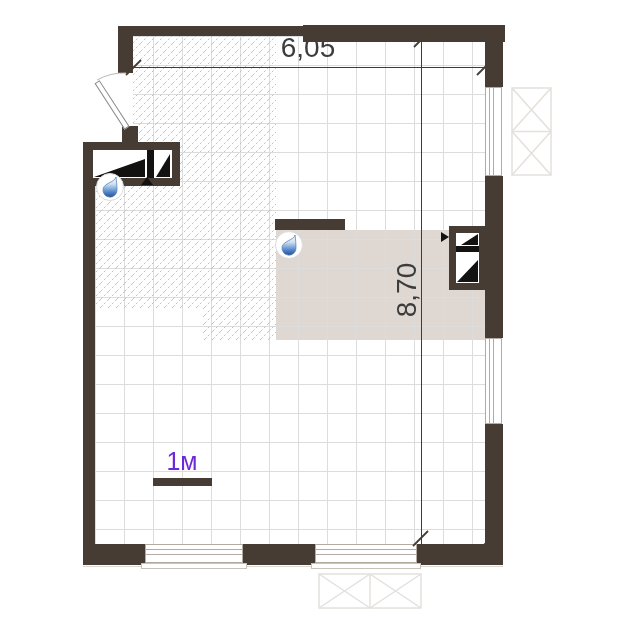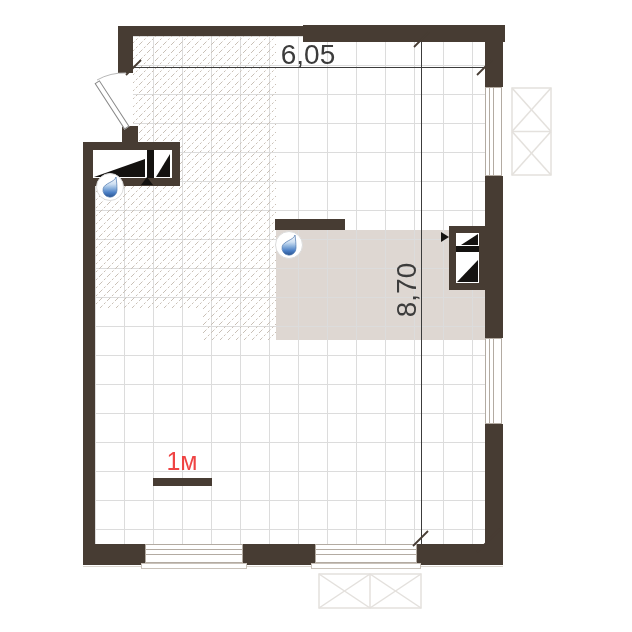--- a/index.html
+++ b/index.html
@@ -28,21 +28,21 @@
   .window{background:#ffffff;border:1px solid var(--winframe);box-sizing:border-box;z-index:12;}
   .win-v{background-image:linear-gradient(90deg, transparent 0 3px, var(--winframe) 3px 4px,
           transparent 4px 7px, var(--winframe) 7px 8px, transparent 8px);}
   .win-h{background-image:linear-gradient(180deg, transparent 0 4px, var(--winframe) 4px 5px,
           transparent 5px 9px, var(--winframe) 9px 10px, transparent 10px);}
   .sill{background:#ffffff;border:1px solid #c9c2ba;box-sizing:border-box;z-index:12;}
   .door-leaf{background:#ffffff;border:1px solid #8a8a8a;box-sizing:border-box;z-index:13;
     transform-origin:50% 100%;transform:rotate(-33deg);}
   .details-svg{z-index:30;left:0;top:0;}
   .scalebar{background:var(--wall);z-index:7;}
-  .scalelabel{z-index:7;color:#ef4444;font-size:25px;transform:translate(-50%,-50%);}
+  .scalelabel{z-index:7;color:#6d28d9;font-size:25px;transform:translate(-50%,-50%);}
   .extline{background:#dcd7d1;z-index:1;}
 </style>
 </head>
 <body>
 
 <div class="abs zone" style="left:276px;top:230px;width:209px;height:110px;"></div>
 
 <div class="abs grid" style="left:95px;top:36px;width:390px;height:508px;"></div>
 
 <svg class="abs hatch-svg" width="632" height="632" viewBox="0 0 632 632">
@@ -52,21 +52,21 @@
     </pattern>
   </defs>
   <path d="M133,36 H276 V340 H203 V308 H95 V142 H133 Z" fill="url(#hatchp)"></path>
 </svg>
 
 <div class="abs patch" style="left:95px;top:36px;width:38px;height:106px;"></div>
 
 <div class="abs dimline" style="left:128px;top:67px;width:361px;height:1px;"></div>
 <div class="abs dimline" style="left:421px;top:36px;width:1px;height:508px;"></div>
 
-<div class="abs label center" style="left:308px;top:55px;">6,05</div>
+<div class="abs label center" style="left:308px;top:48px;">6,05</div>
 <div class="abs label vert" style="left:407px;top:290px;">8,70</div>
 
 <div class="abs wall" style="left:118px;top:26px;width:185px;height:10px;"></div>
 <div class="abs wall" style="left:303px;top:25px;width:202px;height:17px;"></div>
 <div class="abs wall" style="left:118px;top:26px;width:15px;height:47px;"></div>
 <div class="abs wall" style="left:122px;top:126px;width:16px;height:16px;"></div>
 <div class="abs wall" style="left:83px;top:142px;width:12px;height:423px;"></div>
 <div class="abs wall" style="left:83px;top:544px;width:62px;height:21px;"></div>
 <div class="abs wall" style="left:243px;top:544px;width:72px;height:21px;"></div>
 <div class="abs wall" style="left:417px;top:544px;width:86px;height:21px;"></div>

